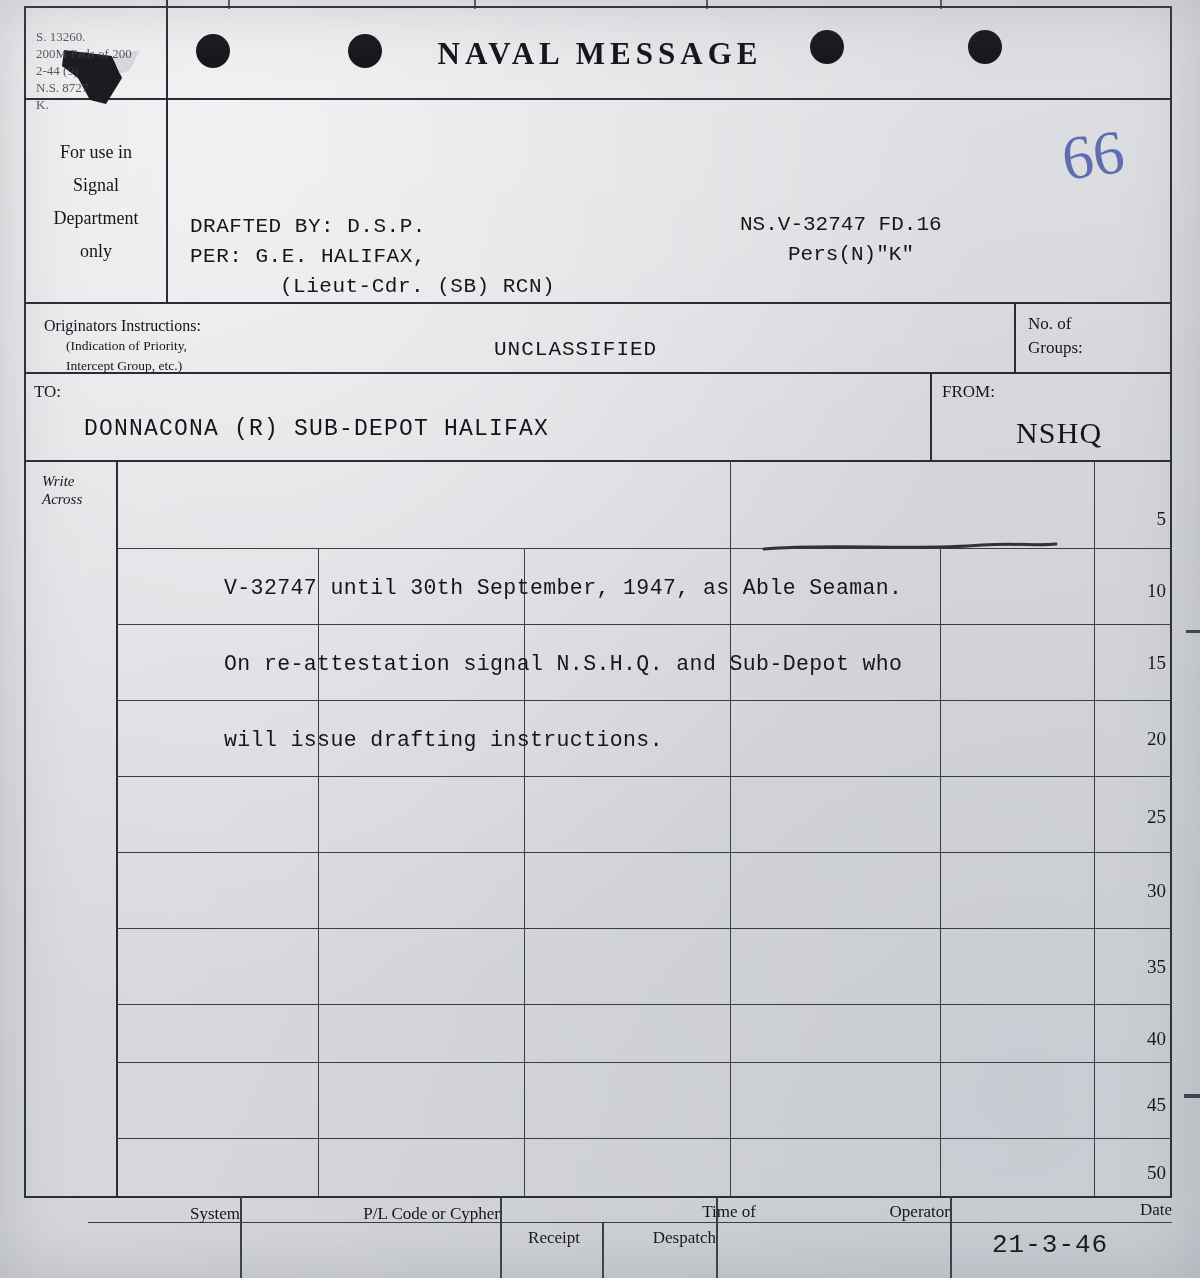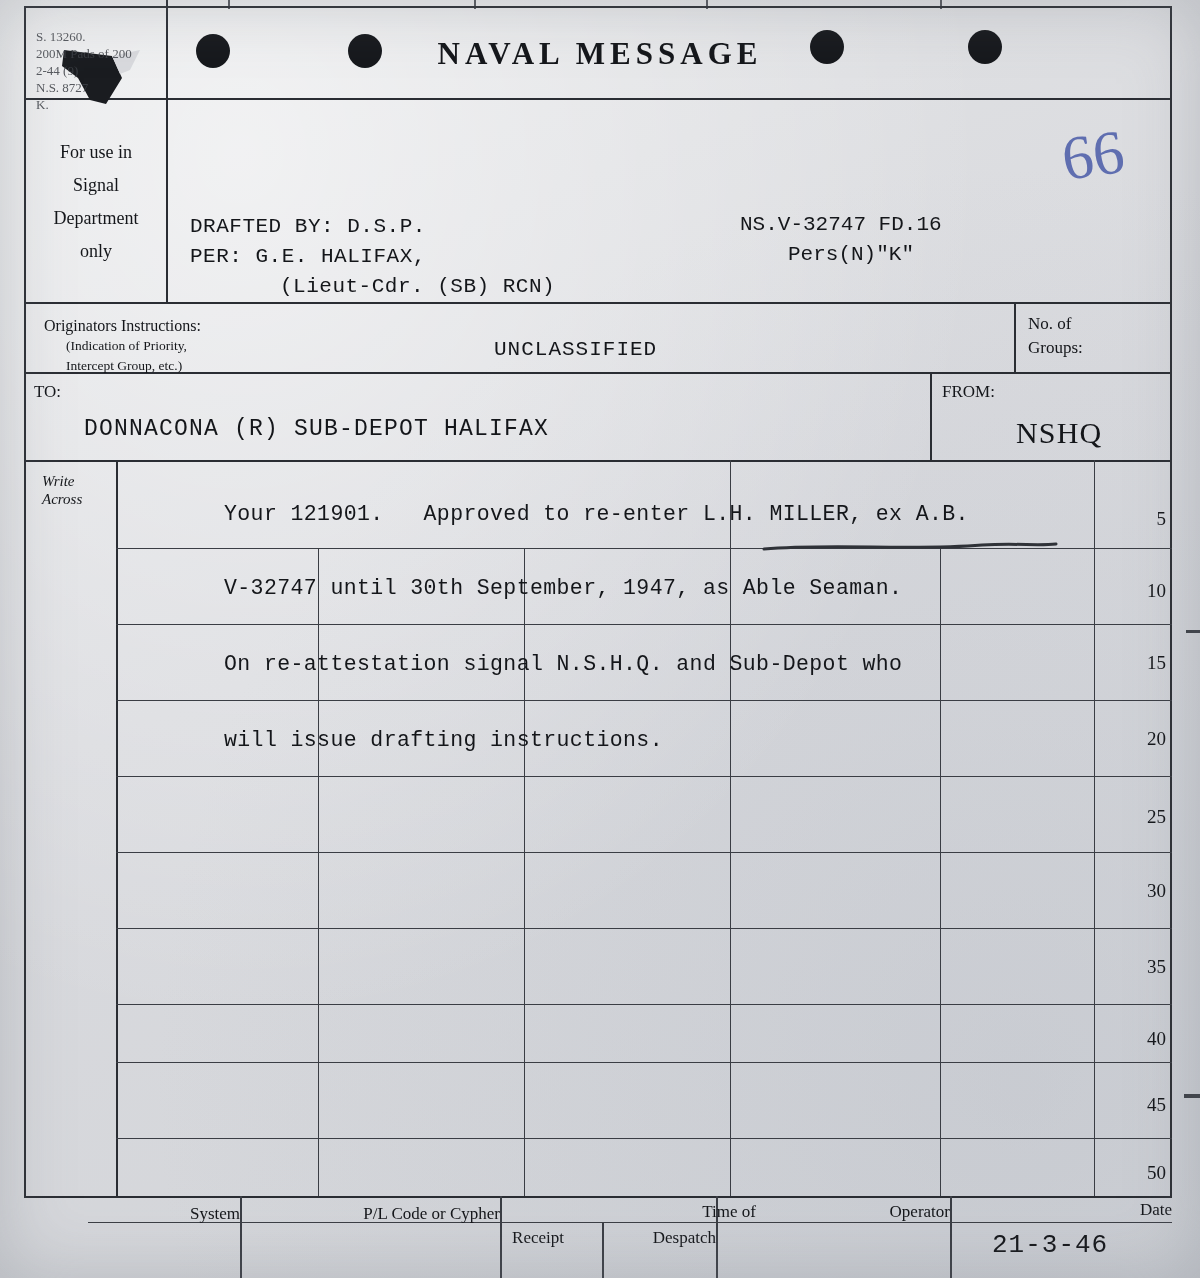--- a/index.html
+++ b/index.html
@@ -343,21 +343,20 @@
   <div class="lbl-to">TO:</div>
   <div class="to-val">DONNACONA (R) SUB-DEPOT HALIFAX</div>
   <div class="lbl-from">FROM:</div>
   <div class="from-val">NSHQ</div>
 
   <div class="writeacross">
     <div>Write</div>
     <div>Across</div>
   </div>
 
-  <div class="msgline" style="top:502px;">Your 121901.   Approved to re-enter L.H. MILLER, ex A.B.</div>
   <div class="msgline" style="top:576px;">V-32747 until 30th September, 1947, as Able Seaman.</div>
   <div class="msgline" style="top:728px;">will issue drafting instructions.</div>
   <div class="msgline" style="top:652px;">On re-attestation signal N.S.H.Q. and Sub-Depot who</div>
 
   <svg class="underline-scrawl" viewBox="0 0 296 10">
     <path d="M2,7 C70,1 150,9 220,3 C255,1 275,4 294,2" stroke="#2f3238" stroke-width="3" fill="none" stroke-linecap="round"></path>
   </svg>
 
   <div class="linenum" style="top:508px;">5</div>
   <div class="linenum" style="top:580px;">10</div>
@@ -366,20 +365,20 @@
   <div class="linenum" style="top:806px;">25</div>
   <div class="linenum" style="top:880px;">30</div>
   <div class="linenum" style="top:956px;">35</div>
   <div class="linenum" style="top:1028px;">40</div>
   <div class="linenum" style="top:1094px;">45</div>
   <div class="linenum" style="top:1162px;">50</div>
 
   <div class="foot-lbl" style="left:88px; top:1204px; width:152px;">System</div>
   <div class="foot-lbl" style="left:240px; top:1204px; width:260px;">P/L Code or Cypher</div>
   <div class="foot-lbl" style="left:500px; top:1202px; width:256px;">Time of</div>
-  <div class="foot-lbl" style="left:484px; top:1228px; width:80px;">Receipt</div>
+  <div class="foot-lbl" style="left:500px; top:1228px; width:80px;">Receipt</div>
   <div class="foot-lbl" style="left:602px; top:1228px; width:114px;">Despatch</div>
   <div class="foot-lbl" style="left:716px; top:1202px; width:234px;">Operator</div>
   <div class="foot-lbl" style="left:950px; top:1200px; width:222px;">Date</div>
   <div class="date-val">21-3-46</div>
 
   <div class="edge-shade"></div>
 </div>
 
 </body></html>

